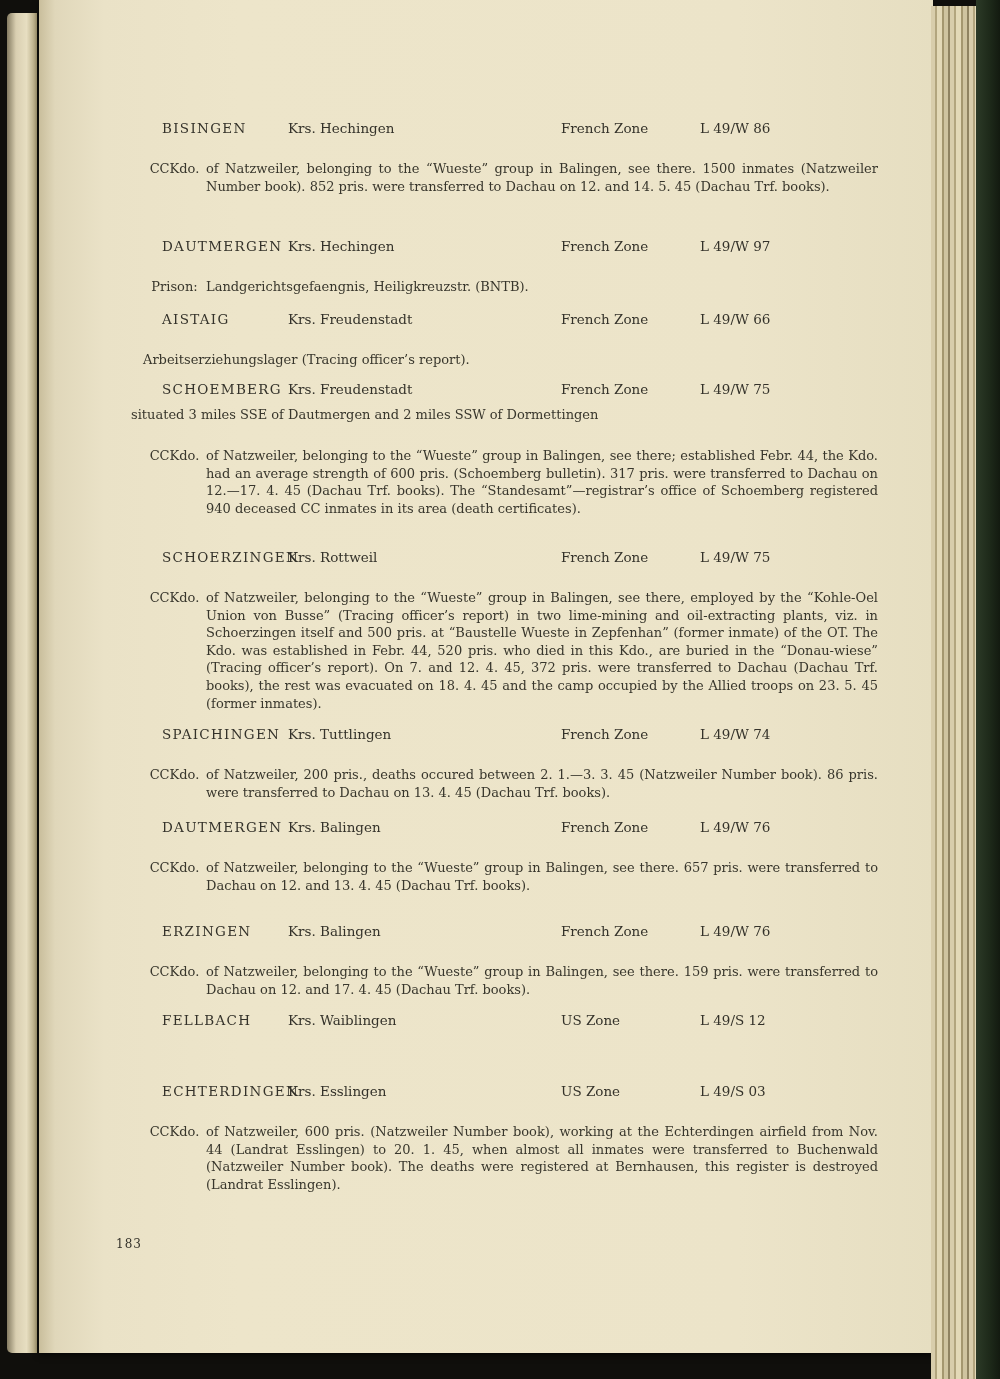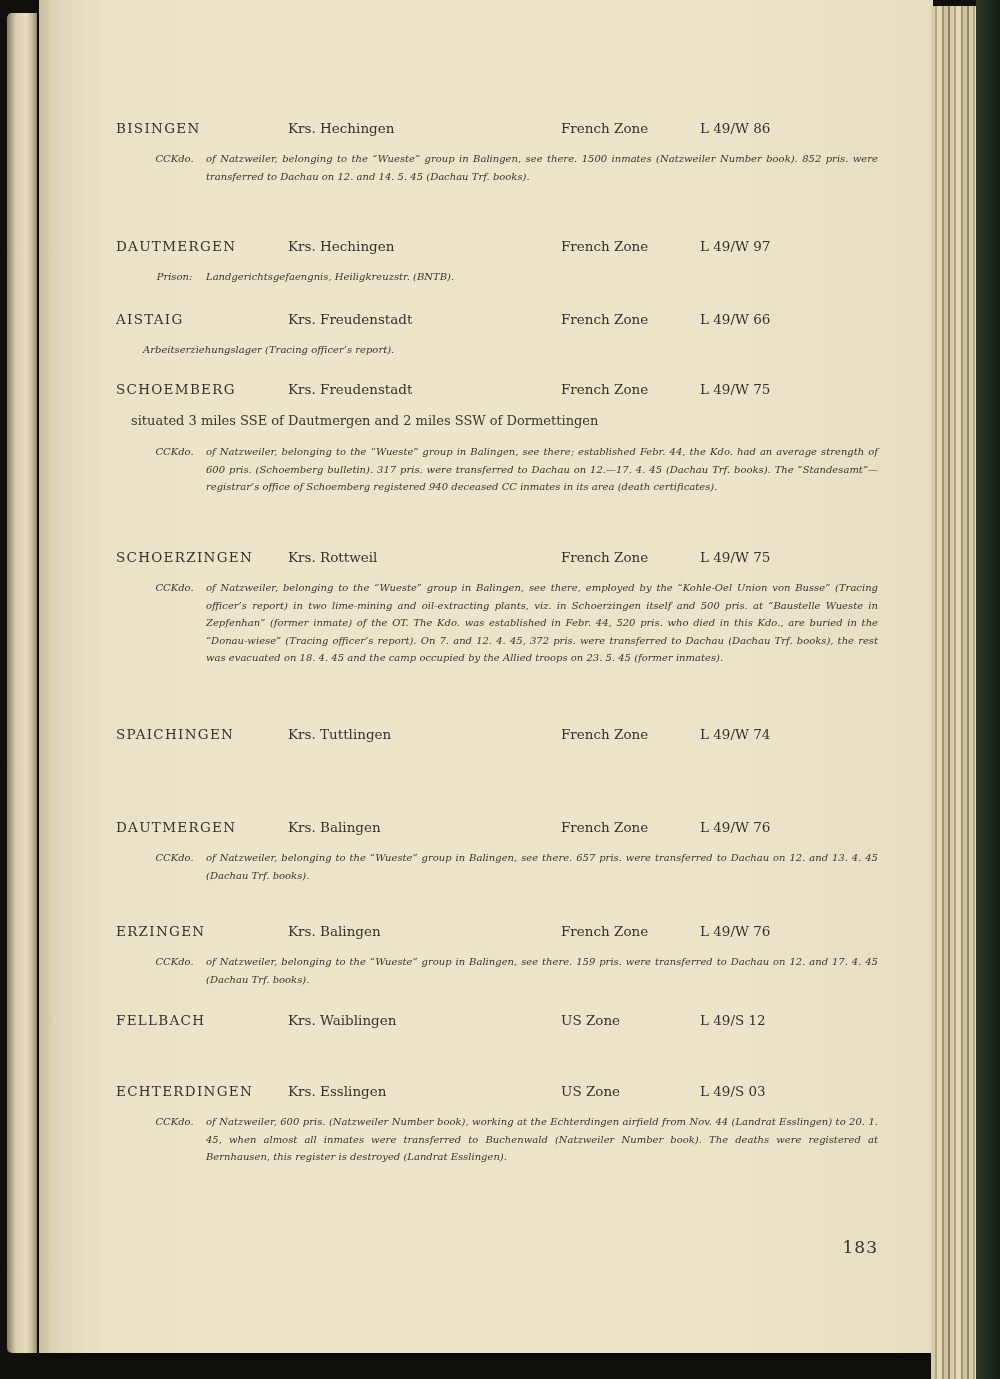--- a/index.html
+++ b/index.html
@@ -34,36 +34,35 @@
     position:absolute; left:77px; top:0; width:762px;
     color:#38362c;
   }
   .entry { position:absolute; width:762px; }
   .ehead {
     display:grid;
     grid-template-columns:172px 273px 139px 1fr;
     font-size:13.5px;
     color:#34322a;
   }
-  .ename { letter-spacing:1.3px; }
-  .situated { margin-left:15px; margin-top:15px; font-size:13px; line-height:17px; }
+  .ename { letter-spacing:1.3px;margin-left:46px; }
+  .situated { margin-left:15px; margin-top:9px; font-size:13px; line-height:17px; }
   .para {
-    margin-top:14px;
+    margin-top:24px;
     padding-left:90px;
     text-indent:-63px;
-    font-size:10px;
+    font-size:13px;
     line-height:17.6px;
     text-align:justify;
-    font-style:italic;
   }
   .para.nolabel { text-align:left; }
   .plabel { display:inline-block; width:63px; text-indent:0;text-align:center; }
   .pagenum {
     position:absolute; left:0; top:1237px; width:762px;
-    text-align:right; font-size:17px; letter-spacing:1px; color:#34322a;
+    text-align:left; font-size:12px; letter-spacing:1px; color:#34322a;
   }
 </style>
 </head>
 <body>
 
 <div class="left-edge"></div>
 
 <div class="page">
   <div class="content">
 
@@ -118,20 +117,21 @@
       <p class="para"><span class="plabel">CCKdo.</span><span>of Natzweiler, belonging to the “Wueste” group in Balingen, see there, employed by the “Kohle-Oel Union von Busse” (Tracing officer’s report) in two lime-mining and oil-extracting plants, viz. in Schoerzingen itself and 500 pris. at “Baustelle Wueste in Zepfenhan” (former inmate) of the OT. The Kdo. was established in Febr. 44, 520 pris. who died in this Kdo., are buried in the “Donau-wiese” (Tracing officer’s report). On 7. and 12. 4. 45, 372 pris. were transferred to Dachau (Dachau Trf. books), the rest was evacuated on 18. 4. 45 and the camp occupied by the Allied troops on 23. 5. 45 (former inmates).</span></p>
     </section>
 
     <section class="entry" style="top:726px">
       <div class="ehead">
         <span class="ename">SPAICHINGEN</span>
         <span>Krs. Tuttlingen</span>
         <span>French Zone</span>
         <span>L 49/W 74</span>
       </div>
+      <p class="para"><span class="plabel">CCKdo.</span><span>of Natzweiler, 200 pris., deaths occured between 2. 1.—3. 3. 45 (Natzweiler Number book). 86 pris. were transferred to Dachau on 13. 4. 45 (Dachau Trf. books).</span></p>
     </section>
 
     <section class="entry" style="top:819px">
       <div class="ehead">
         <span class="ename">DAUTMERGEN</span>
         <span>Krs. Balingen</span>
         <span>French Zone</span>
         <span>L 49/W 76</span>
       </div>
       <p class="para"><span class="plabel">CCKdo.</span><span>of Natzweiler, belonging to the “Wueste” group in Balingen, see there. 657 pris. were transferred to Dachau on 12. and 13. 4. 45 (Dachau Trf. books).</span></p>

